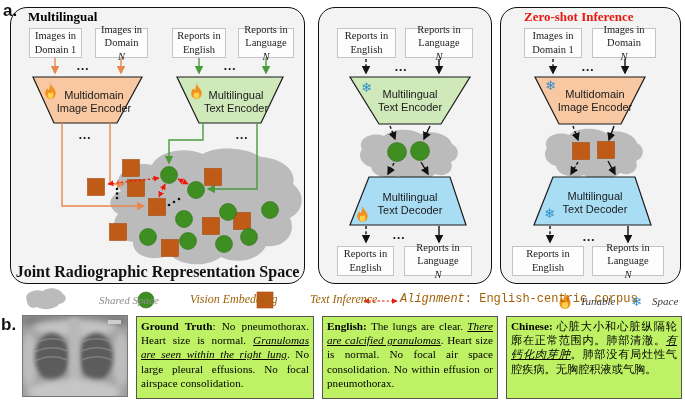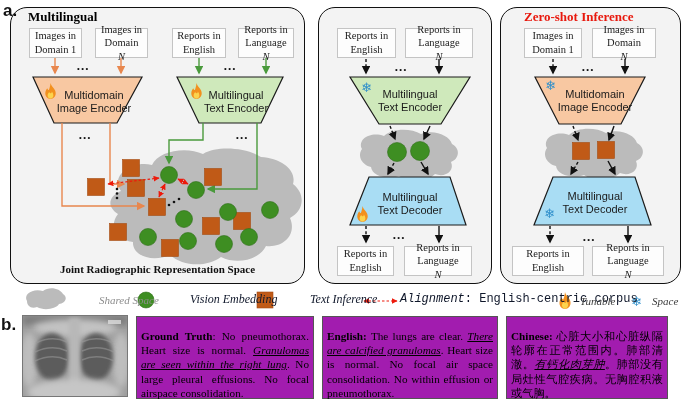--- a/index.html
+++ b/index.html
@@ -18,27 +18,27 @@
          font-size:10.5px;line-height:1.3;text-align:center;color:#222;
          display:flex;flex-direction:column;justify-content:center;box-sizing:border-box;}
   .iobox span{display:block;}
   .iobox i{font-style:italic;}
   .tlabel{position:absolute;font-family:"Liberation Sans","DejaVu Sans",sans-serif;
           font-size:11px;line-height:1.2;color:#1a1a1a;text-align:center;}
   .tlabel span{display:block;}
   .dots{position:absolute;transform:translate(-50%,-55%);font-weight:bold;
         font-size:13px;letter-spacing:1px;color:#111;}
   .space-label{position:absolute;left:10px;top:263px;width:295px;text-align:center;
-               font-weight:bold;font-size:11px;color:#111;}
-  .leg{position:absolute;font-size:12px;color:#0f172a;white-space:nowrap;}
+               font-weight:bold;font-size:16px;color:#111;}
+  .leg{position:absolute;font-size:12px;color:#a16207;white-space:nowrap;}
   .leg.it{font-style:italic;margin-left:32px;}
   .leg.sm{font-size:11px;font-style:italic;color:#3a3a3a;}
   .leg i{font-style:italic;}
-  .report{position:absolute;background:#a21caf;border:1.2px solid #555;box-sizing:border-box;
-          padding:12px 4px;font-size:11.2px;line-height:1.27;text-align:justify;color:#000;}
+  .report{position:absolute;background:#bef264;border:1.2px solid #555;box-sizing:border-box;
+          padding:2px 4px;font-size:11.2px;line-height:1.27;text-align:justify;color:#000;}
   .report b{font-weight:bold;}
   .report .ul{font-style:italic;text-decoration:underline;}
   .xray{position:absolute;left:22px;top:315px;width:106px;height:82px;}
   svg.layer{position:absolute;left:0;top:0;pointer-events:none;}
 </style>
 </head>
 <body>
 
 <div class="stage">
 
@@ -291,17 +291,17 @@
     <rect x="86" y="5" width="13" height="4" fill="#d8d8d8" opacity="0.85"></rect>
     <rect x="0.5" y="0.5" width="105" height="81" fill="none" stroke="#777" stroke-width="1"></rect>
   </svg>
 
   <div class="report" style="left:136px;top:316px;width:178px;height:83px;">
     <b>Ground Truth</b><span>: No pneumothorax. Heart size is normal. </span><span class="ul">Granulomas are seen within the right lung</span><span>. No large pleural effusions. No focal airspace consolidation.</span>
   </div>
   <div class="report" style="left:322px;top:316px;width:176px;height:83px;">
     <b>English:</b><span> The lungs are clear. </span><span class="ul">There are calcified granulomas</span><span>. Heart size is normal. No focal air space consolidation. No within effusion or pneumothorax.</span>
   </div>
-  <div class="report" style="left:506px;top:316px;width:162px;height:83px;">
+  <div class="report" style="left:506px;top:316px;width:176px;height:83px;">
     <b>Chinese:</b><span> 心脏大小和心脏纵隔轮廓在正常范围内。肺部清澈。</span><span class="ul">有钙化肉芽肿</span><span>。肺部没有局灶性气腔疾病。无胸腔积液或气胸。</span>
   </div>
 
 </div>
 
 </body></html>

